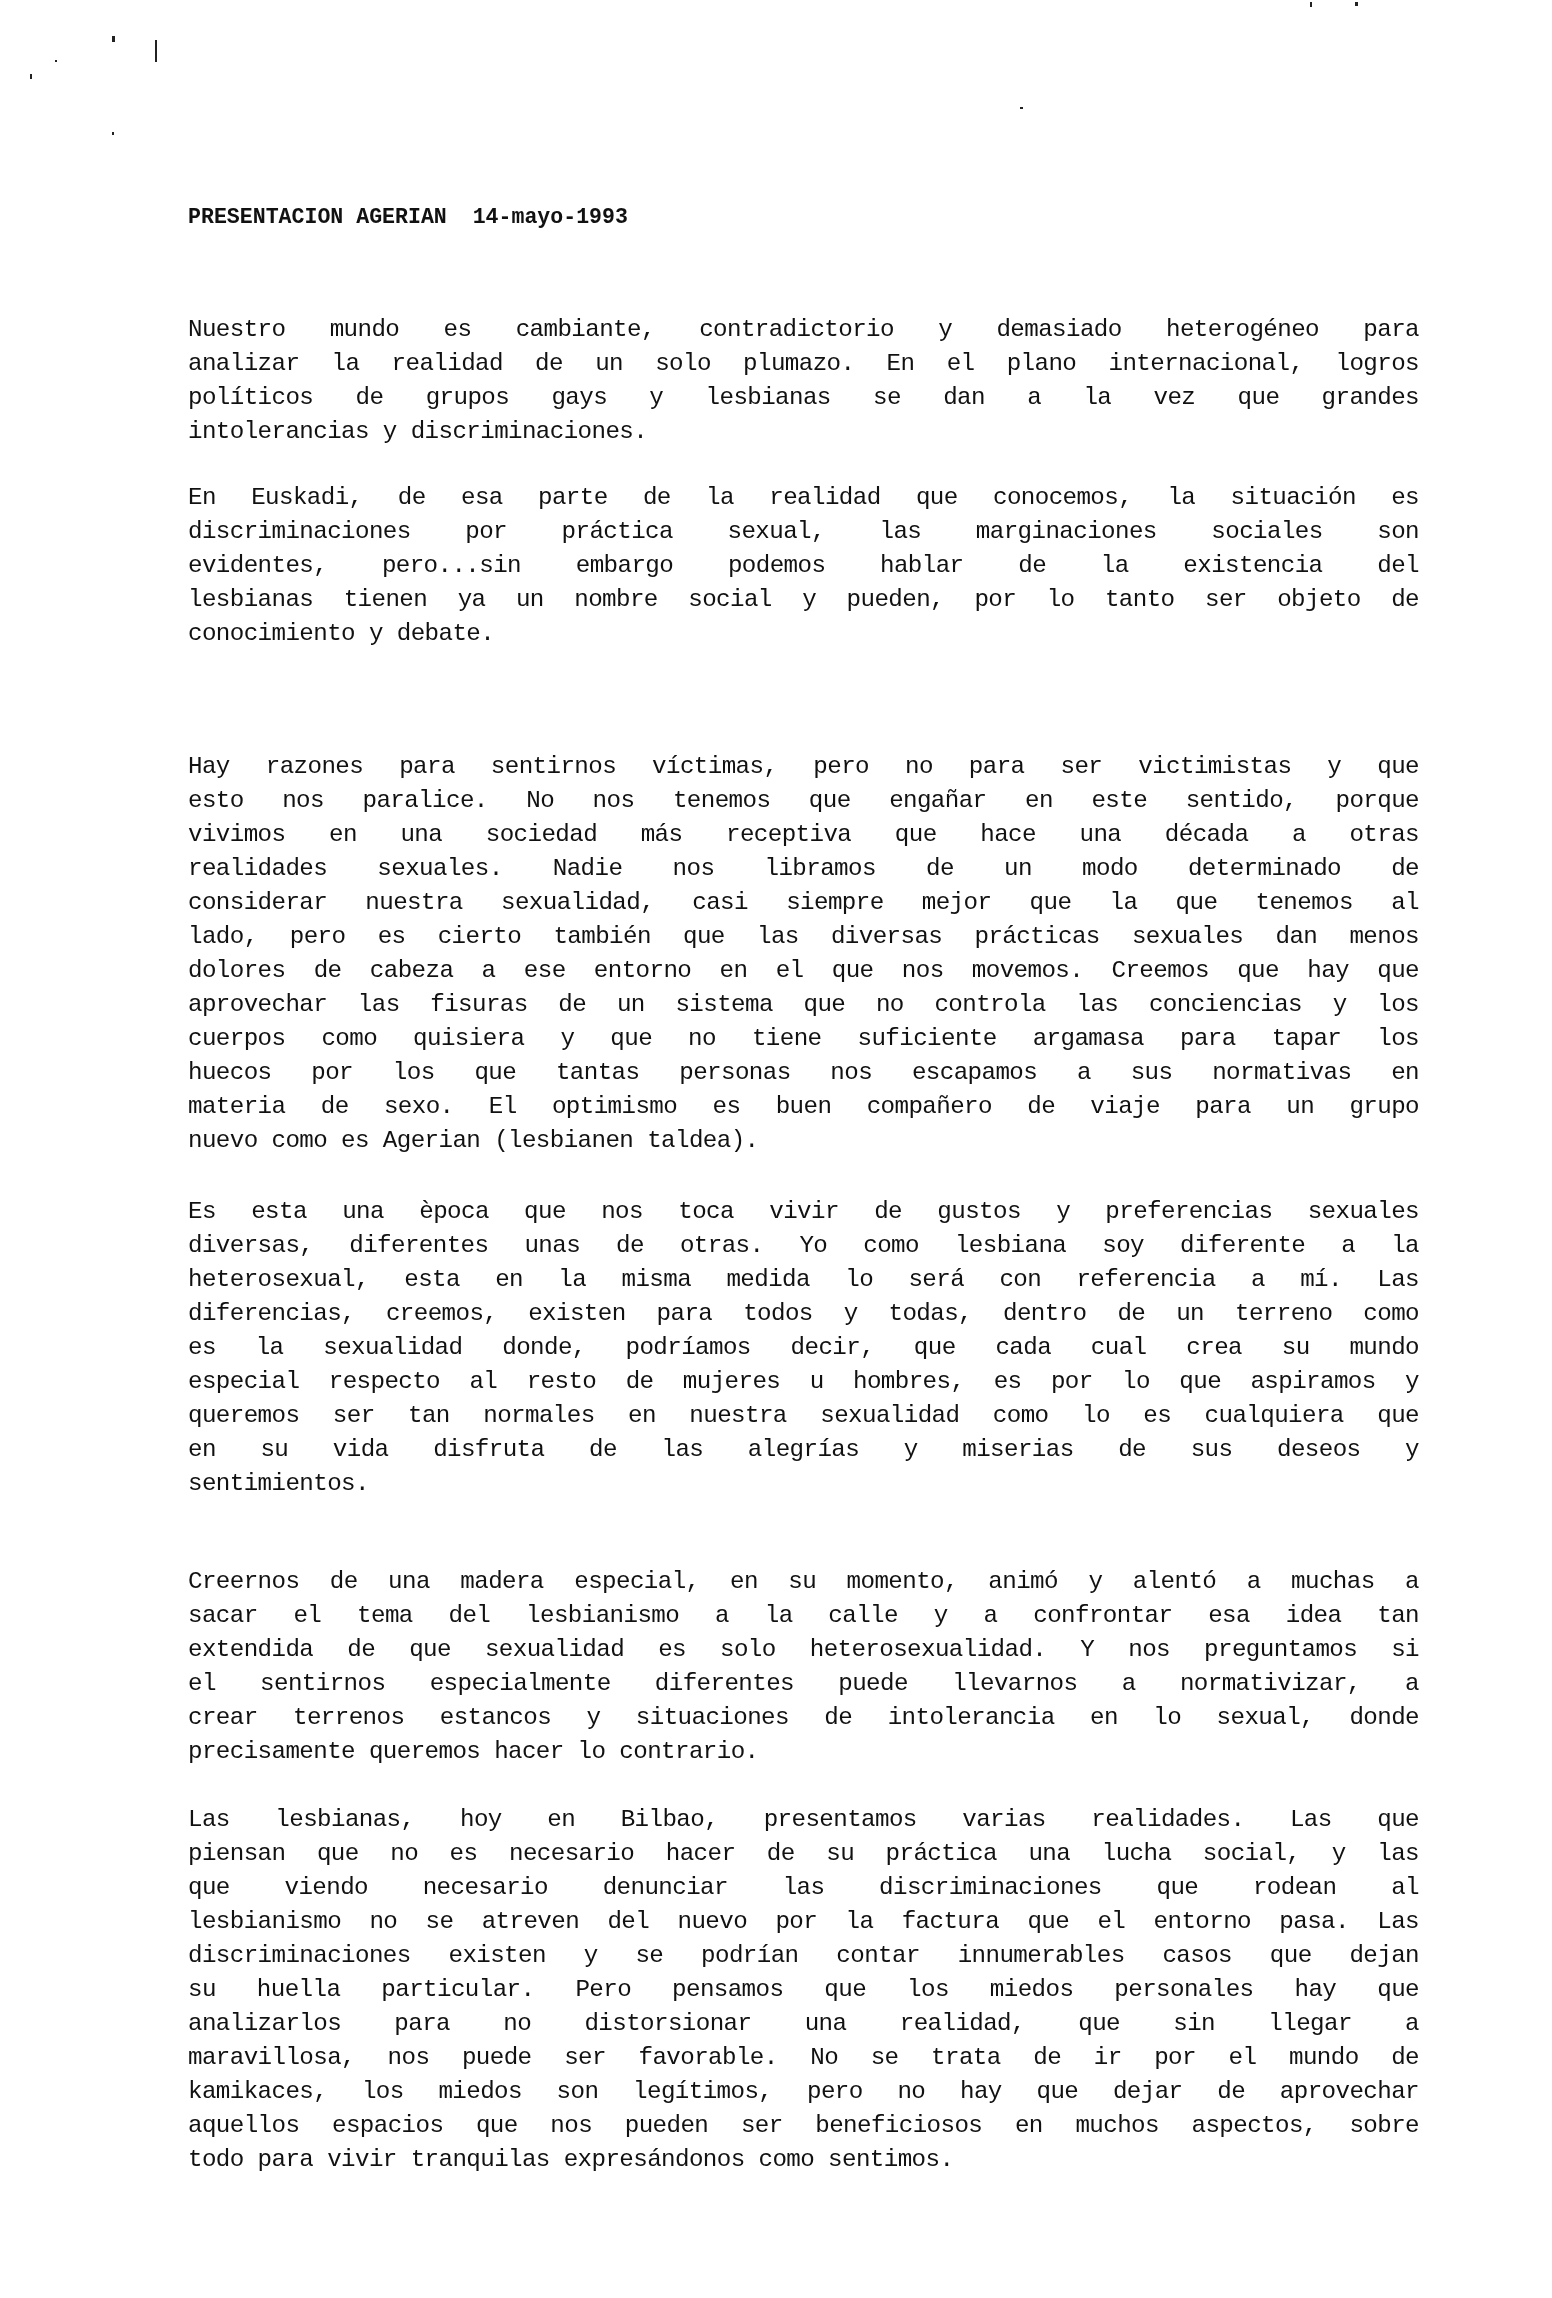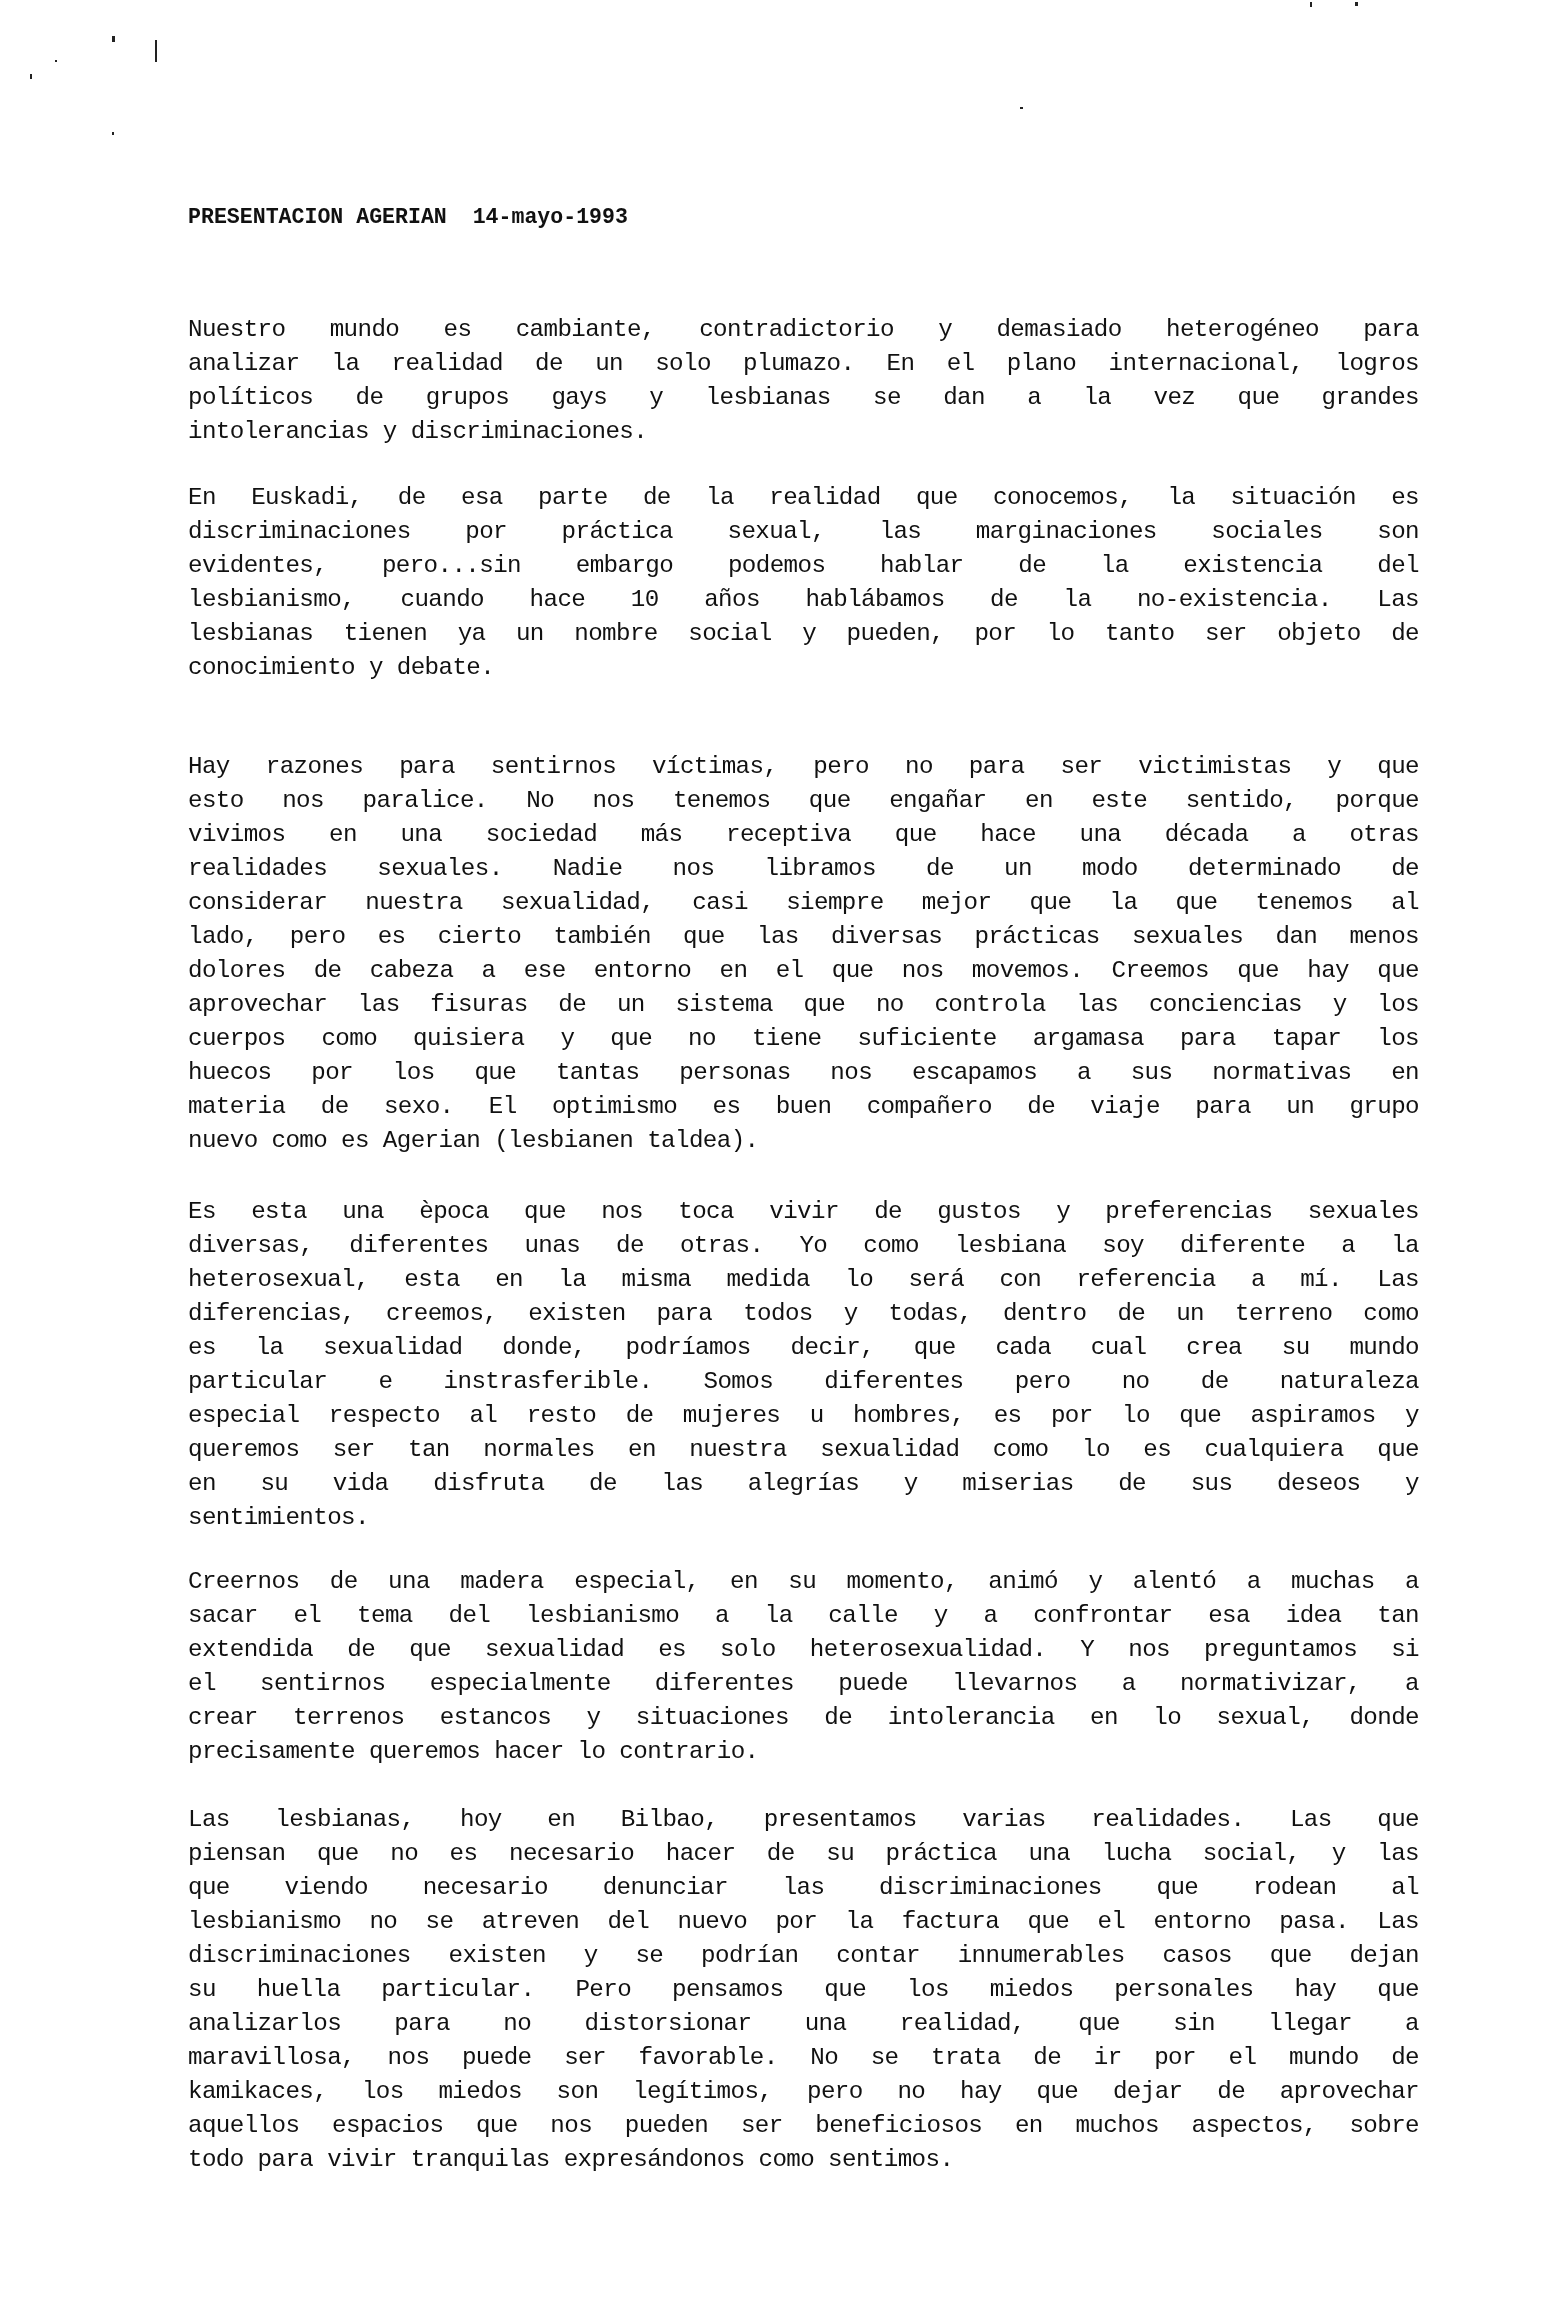--- a/index.html
+++ b/index.html
@@ -82,21 +82,20 @@
       <div class="para" style="position: absolute; left: 0px; width: 1231px; top: 312px;">
         <span class="line">Nuestro mundo es cambiante, contradictorio y demasiado heterogéneo para</span>
         <span class="line">analizar la realidad de un solo plumazo. En el plano internacional, logros</span>
         <span class="line">políticos de grupos gays y lesbianas se dan a la vez que grandes</span>
         <span class="line last">intolerancias y discriminaciones.</span>
       </div>
       <div class="para" style="position: absolute; left: 0px; width: 1231px; top: 480px;">
         <span class="line">En Euskadi,  de esa parte de la realidad que conocemos, la situación es</span>
         <span class="line">discriminaciones por práctica sexual, las marginaciones sociales son</span>
         <span class="line">evidentes, pero...sin embargo podemos hablar de la existencia del</span>
-        <span class="line">lesbianismo, cuando hace 10 años hablábamos de la no-existencia. Las</span>
         <span class="line">lesbianas tienen ya un nombre social y pueden, por lo tanto ser objeto de</span>
         <span class="line last">conocimiento y debate.</span>
       </div>
       <div class="para" style="position: absolute; left: 0px; width: 1231px; top: 749px;">
         <span class="line">Hay razones para sentirnos víctimas, pero no para ser victimistas y que</span>
         <span class="line">esto nos paralice. No nos tenemos que engañar en este sentido, porque</span>
         <span class="line">vivimos en una sociedad más receptiva que hace una década a otras</span>
         <span class="line">realidades sexuales. Nadie nos libramos de un modo determinado de</span>
         <span class="line">considerar nuestra sexualidad, casi siempre mejor que la que tenemos al</span>
         <span class="line">lado, pero es cierto también que las diversas prácticas sexuales dan menos</span>
@@ -106,21 +105,20 @@
         <span class="line">huecos por los que tantas personas nos escapamos a sus normativas en</span>
         <span class="line">materia de sexo. El optimismo es buen compañero de viaje para un grupo</span>
         <span class="line last">nuevo como es Agerian (lesbianen taldea).</span>
       </div>
       <div class="para" style="position: absolute; left: 0px; width: 1231px; top: 1194px;">
         <span class="line">Es esta una època que nos toca vivir de gustos y preferencias sexuales</span>
         <span class="line">diversas,  diferentes unas de otras.  Yo como lesbiana soy diferente a la</span>
         <span class="line">heterosexual, esta en la misma medida lo será con referencia a mí. Las</span>
         <span class="line">diferencias, creemos, existen para todos y todas, dentro de un terreno como</span>
         <span class="line">es la sexualidad donde, podríamos decir, que cada cual crea su mundo</span>
-        <span class="line">particular e instrasferible. Somos diferentes pero no de naturaleza</span>
         <span class="line">especial respecto al resto de mujeres u hombres, es por lo que aspiramos y</span>
         <span class="line">queremos ser tan normales en nuestra sexualidad como lo es cualquiera que</span>
         <span class="line">en su vida disfruta de las alegrías y miserias de sus deseos y</span>
         <span class="line last">sentimientos.</span>
       </div>
       <div class="para" style="position: absolute; left: 0px; width: 1231px; top: 1564px;">
         <span class="line">Creernos de una madera especial, en su momento,  animó y alentó a muchas a</span>
         <span class="line">sacar el tema del lesbianismo a la calle y a confrontar  esa idea tan</span>
         <span class="line">extendida de que sexualidad es solo heterosexualidad. Y nos preguntamos si</span>
         <span class="line">el sentirnos especialmente diferentes puede llevarnos a normativizar, a</span>

